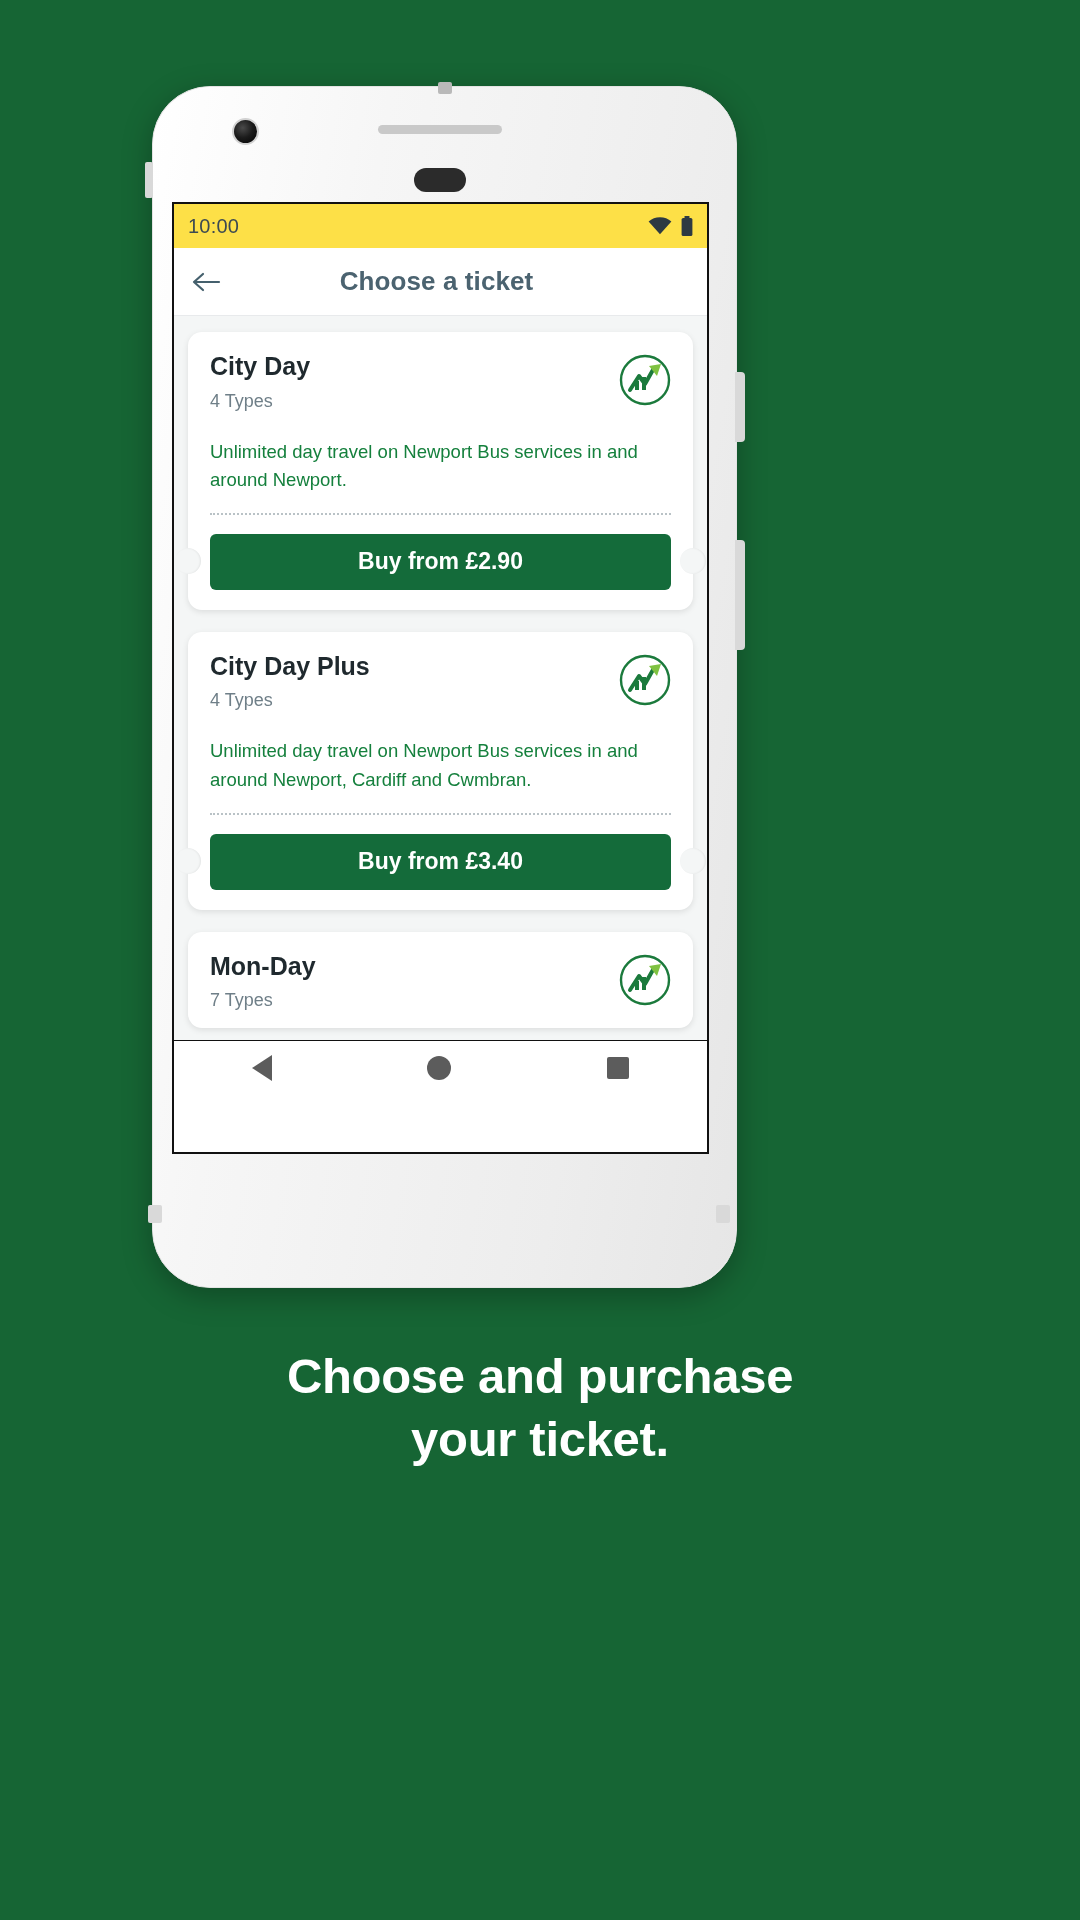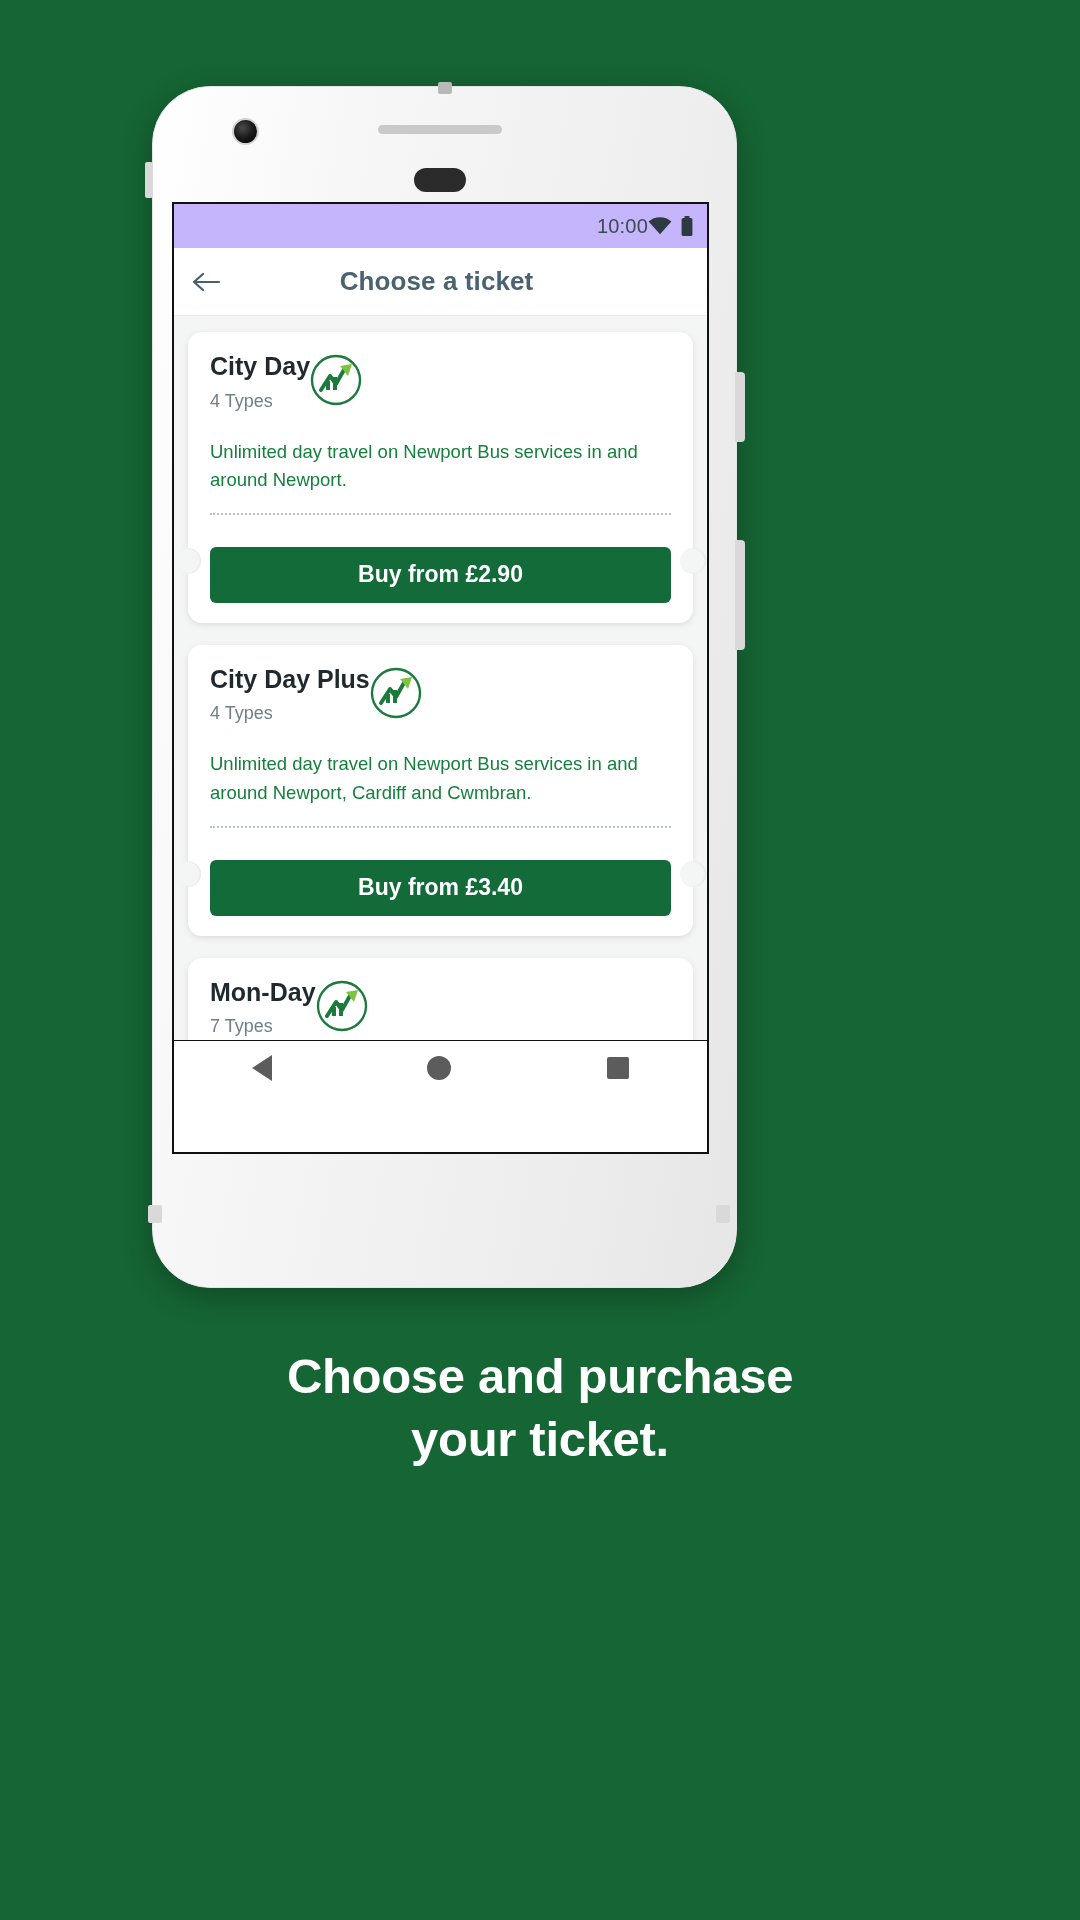--- a/index.html
+++ b/index.html
@@ -78,23 +78,23 @@
     background: #ffffff;
     border: 2px solid #111111;
     overflow: hidden;
   }
 
   
   .statusbar {
     height: 44px;
     display: flex;
     align-items: center;
-    justify-content: flex-end;
+    justify-content: space-between;
     padding: 0 14px 0 14px;
-    background: #c4b5fd;
+    background: #fde047;
   }
   .status-time {
     font-size: 20px;
     color: #3c4a52;
     letter-spacing: 0.2px;
   }
   .status-icons {
     display: flex;
     align-items: center;
     gap: 9px;
@@ -156,20 +156,21 @@
     position: relative;
     background: #ffffff;
     border-radius: 14px;
     margin-bottom: 22px;
     box-shadow: 0 2px 6px rgba(0,0,0,0.10);
     padding: 20px 22px 20px 22px;
   }
   .card-head {
     display: flex;
     align-items: flex-start;
+    justify-content: space-between;
   }
   .card-title {
     font-size: 25px;
     font-weight: 700;
     color: #1f292e;
     line-height: 1.18;
   }
   .card-subtitle {
     font-size: 18px;
     color: #6f7f88;
@@ -189,21 +190,21 @@
     border-radius: 50%;
     background: #f4f6f6;
     box-shadow: inset -1px 0 2px rgba(0,0,0,0.07);
   }
   .dotted-sep {
     margin-top: 18px;
     border-top: 2px dotted #b9c2c6;
     height: 0;
   }
   .buy-btn {
-    margin-top: 32px;
+    margin-top: 19px;
     background: #146b3a;
     color: #ffffff;
     border-radius: 6px;
     height: 56px;
     display: flex;
     align-items: center;
     justify-content: center;
     font-size: 23px;
     font-weight: 700;
     cursor: pointer;

